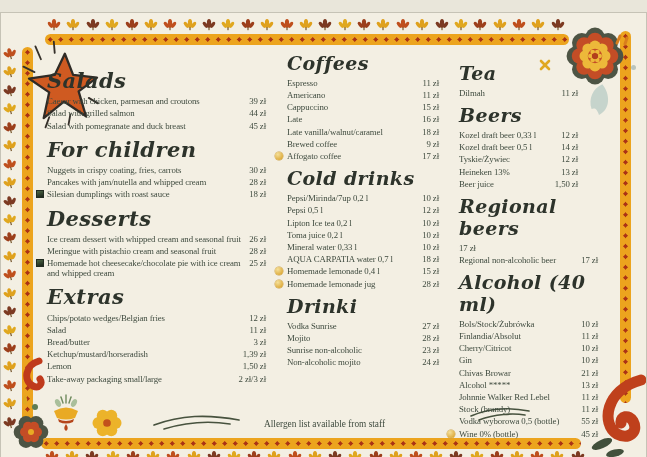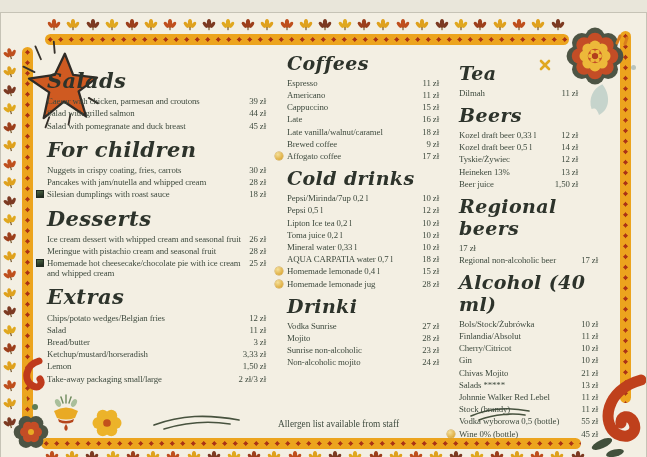--- a/index.html
+++ b/index.html
@@ -68,21 +68,21 @@
     left:-12px;width:8px;height:8px;border-radius:50%;
     background:radial-gradient(circle at 35% 30%, #f5e09a, #ddab3c 75%);
     box-shadow:0 0 0 .5px #caa04a;
   }
   .badge-special{
     left:-11px;width:7.5px;height:7.5px;
     background:linear-gradient(160deg,#4a6242 20%,#1f2a1e 80%);
     box-shadow:0 0 0 1px #222b21 inset;
   }
   .footer-note{
-    position:absolute;left:277px;top:406px;
+    position:absolute;left:263px;top:406px;
     font-size:9.3px;color:#3e4a3e;
   }
 </style>
 </head>
 <body>
 
 <div class="page">
 
   <svg width="0" height="0" style="position:absolute" aria-hidden="true">
     <symbol id="leaf" viewBox="0 0 20 18">
@@ -534,21 +534,21 @@
         <div class="menu-row">
           <span class="item-label">Salad</span>
           <span class="item-price">11 zł</span>
         </div>
         <div class="menu-row">
           <span class="item-label">Bread/butter</span>
           <span class="item-price">3 zł</span>
         </div>
         <div class="menu-row">
           <span class="item-label">Ketchup/mustard/horseradish</span>
-          <span class="item-price">3,33 zł</span>
+          <span class="item-price">1,39 zł</span>
         </div>
         <div class="menu-row">
           <span class="item-label">Lemon</span>
           <span class="item-price">1,50 zł</span>
         </div>
         <div class="menu-row">
           <span class="item-label">Take-away packaging small/large</span>
           <span class="item-price">2 zł/3 zł</span>
         </div>
       </section>
@@ -696,25 +696,25 @@
         </div>
         <div class="menu-row">
           <span class="item-label">Cherry/Citricot</span>
           <span class="item-price">10 zł</span>
         </div>
         <div class="menu-row">
           <span class="item-label">Gin</span>
           <span class="item-price">10 zł</span>
         </div>
         <div class="menu-row">
-          <span class="item-label">Chivas Mojito</span>
+          <span class="item-label">Chivas Browar</span>
           <span class="item-price">21 zł</span>
         </div>
         <div class="menu-row">
-          <span class="item-label">Salads *****</span>
+          <span class="item-label">Alcohol *****</span>
           <span class="item-price">13 zł</span>
         </div>
         <div class="menu-row">
           <span class="item-label">Johnnie Walker Red Lebel</span>
           <span class="item-price">11 zł</span>
         </div>
         <div class="menu-row">
           <span class="item-label">Stock (brandy)</span>
           <span class="item-price">11 zł</span>
         </div>

